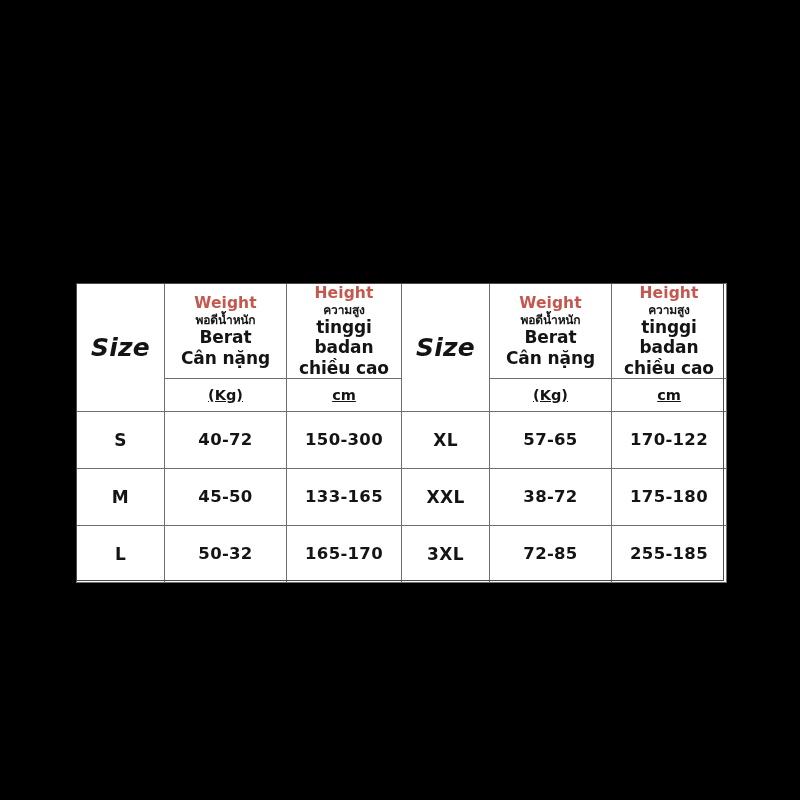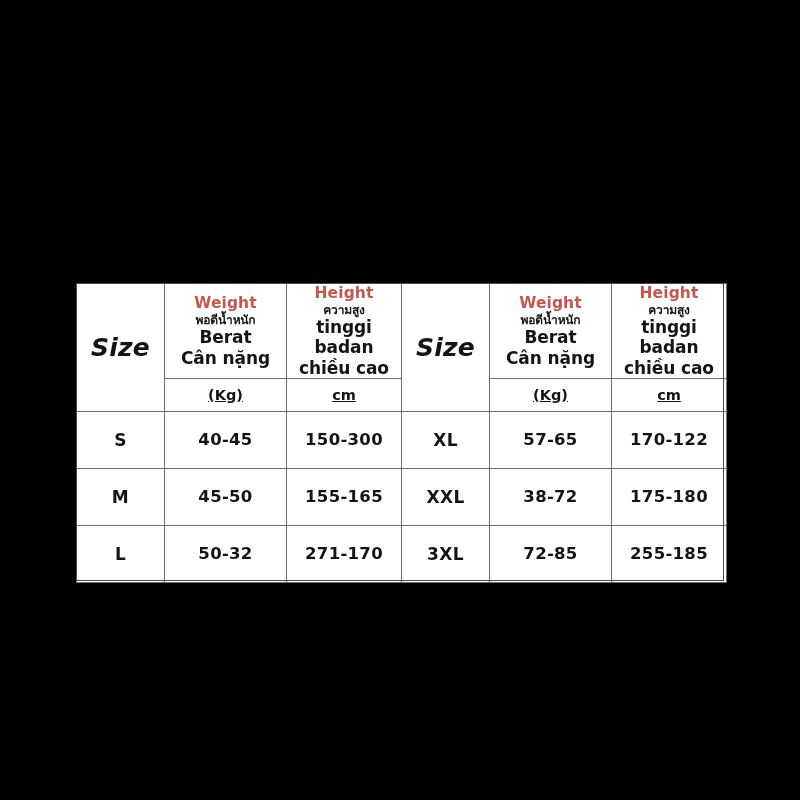--- a/index.html
+++ b/index.html
@@ -184,40 +184,40 @@
 
         <tr>
           <td class="unit-cell">(Kg)</td>
           <td class="unit-cell">cm</td>
           <td class="unit-cell">(Kg)</td>
           <td class="unit-cell">cm</td>
         </tr>
 
         <tr class="data-row">
           <td class="size-cell">S</td>
-          <td class="val-cell">40-45</td>
+          <td class="val-cell">40-72</td>
           <td class="val-cell">150-300</td>
           <td class="size-cell">XL</td>
           <td class="val-cell">57-65</td>
           <td class="val-cell">170-122</td>
         </tr>
 
         <tr class="data-row">
           <td class="size-cell">M</td>
           <td class="val-cell">45-50</td>
-          <td class="val-cell">155-165</td>
+          <td class="val-cell">133-165</td>
           <td class="size-cell">XXL</td>
           <td class="val-cell">38-72</td>
           <td class="val-cell">175-180</td>
         </tr>
 
         <tr class="data-row">
           <td class="size-cell">L</td>
           <td class="val-cell">50-32</td>
-          <td class="val-cell">271-170</td>
+          <td class="val-cell">165-170</td>
           <td class="size-cell">3XL</td>
           <td class="val-cell">72-85</td>
           <td class="val-cell">255-185</td>
         </tr>
 
       </tbody>
     </table>
   </div>
 
 </div>

